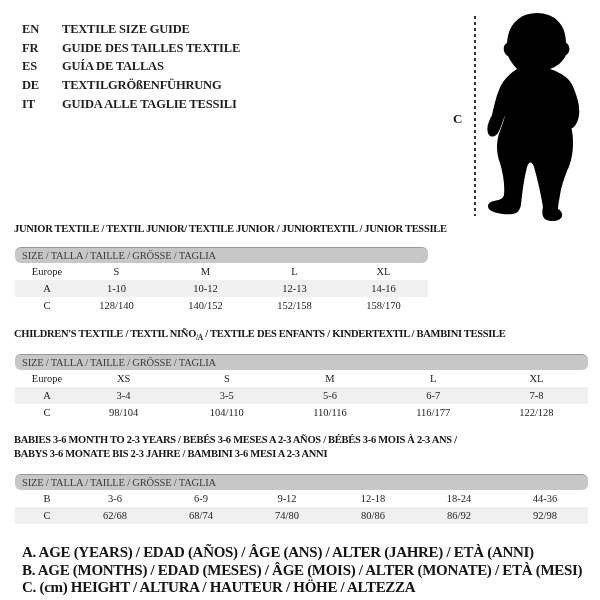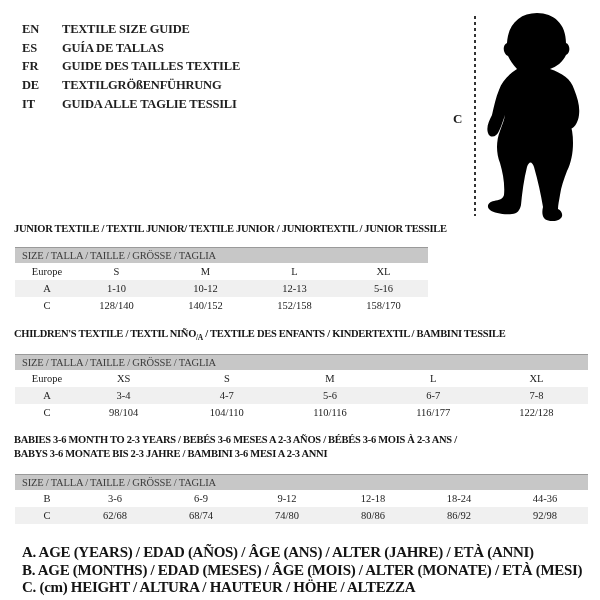--- a/index.html
+++ b/index.html
@@ -24,46 +24,47 @@
     white-space:nowrap;color:#141414;
   }
   .sec-title.wrap{white-space:normal;width:468px;line-height:14px;}
   .sub{font-size:7.5px;vertical-align:sub;}
   .size-table{position:absolute;left:15px;}
   .t-header{
     height:16px;line-height:16px;background:var(--header-bar,#c7c7c7);
     border-top:1px solid var(--header-bar-border,#9a9a9a);
     color:var(--header-text,#3c3c3c);font-size:10.5px;padding-left:7px;box-sizing:border-box;
     letter-spacing:-0.2px;
+    border-radius:6px;
   }
   .t-row{display:flex;height:17px;line-height:17px;font-size:10.5px;color:#222;}
   .t-row.shaded{background:var(--alt-row,#f0f0f0);}
   .t-label{flex:0 0 57px;padding-left:7px;box-sizing:border-box;text-align:center;}
   .t-cell{flex:1;text-align:center;}
   
   .notes{position:absolute;left:22px;top:536px;}
   .note-line{font-weight:bold;font-size:15px;line-height:17.5px;letter-spacing:-0.3px;white-space:nowrap;color:#141414;}
 </style>
 </head>
 <body>
 
 <div class="canvas">
 
   <div class="lang-block" id="lang-block">
       <div class="lang-row">
         <span class="lang-code">EN</span>
         <span class="lang-label">TEXTILE SIZE GUIDE</span>
       </div>
       <div class="lang-row">
+        <span class="lang-code">FR</span>
+        <span class="lang-label">GUIDE DES TAILLES TEXTILE</span>
+      </div>
+      <div class="lang-row">
         <span class="lang-code">ES</span>
         <span class="lang-label">GUÍA DE TALLAS</span>
-      </div>
-      <div class="lang-row">
-        <span class="lang-code">FR</span>
-        <span class="lang-label">GUIDE DES TAILLES TEXTILE</span>
       </div>
       <div class="lang-row">
         <span class="lang-code">DE</span>
         <span class="lang-label">TEXTILGRÖßENFÜHRUNG</span>
       </div>
       <div class="lang-row">
         <span class="lang-code">IT</span>
         <span class="lang-label">GUIDA ALLE TAGLIE TESSILI</span>
       </div>
     </div>
@@ -117,21 +118,21 @@
         <div class="t-cell">S</div>
         <div class="t-cell">M</div>
         <div class="t-cell">L</div>
         <div class="t-cell">XL</div>
       </div>
       <div class="t-row shaded">
         <div class="t-label">A</div>
         <div class="t-cell">1-10</div>
         <div class="t-cell">10-12</div>
         <div class="t-cell">12-13</div>
-        <div class="t-cell">5-16</div>
+        <div class="t-cell">14-16</div>
       </div>
       <div class="t-row">
         <div class="t-label">C</div>
         <div class="t-cell">128/140</div>
         <div class="t-cell">140/152</div>
         <div class="t-cell">152/158</div>
         <div class="t-cell">158/170</div>
       </div>
     </div>
 
@@ -142,21 +143,21 @@
         <div class="t-label">Europe</div>
         <div class="t-cell">XS</div>
         <div class="t-cell">S</div>
         <div class="t-cell">M</div>
         <div class="t-cell">L</div>
         <div class="t-cell">XL</div>
       </div>
       <div class="t-row shaded">
         <div class="t-label">A</div>
         <div class="t-cell">3-4</div>
-        <div class="t-cell">4-7</div>
+        <div class="t-cell">3-5</div>
         <div class="t-cell">5-6</div>
         <div class="t-cell">6-7</div>
         <div class="t-cell">7-8</div>
       </div>
       <div class="t-row">
         <div class="t-label">C</div>
         <div class="t-cell">98/104</div>
         <div class="t-cell">104/110</div>
         <div class="t-cell">110/116</div>
         <div class="t-cell">116/177</div>

